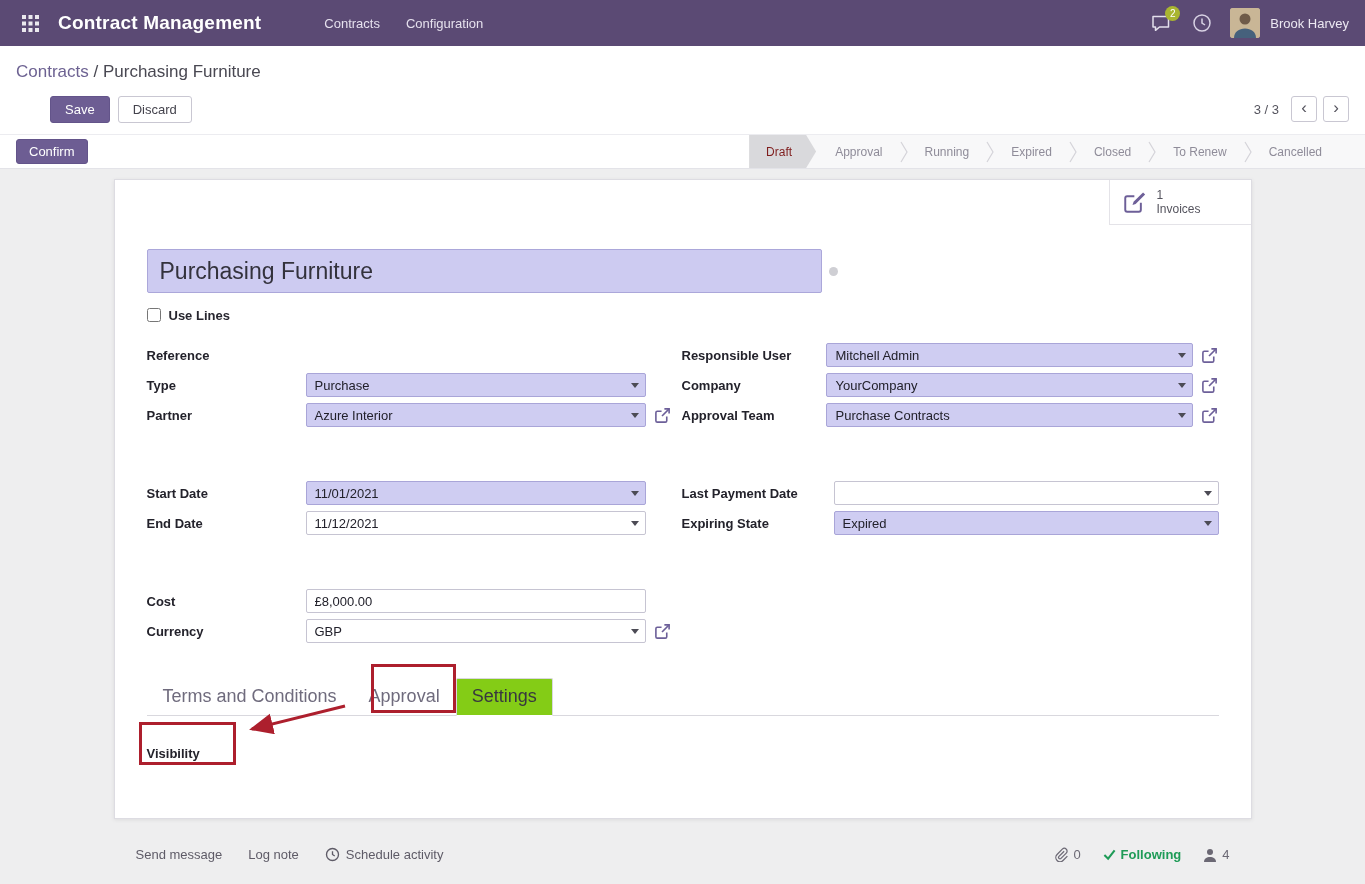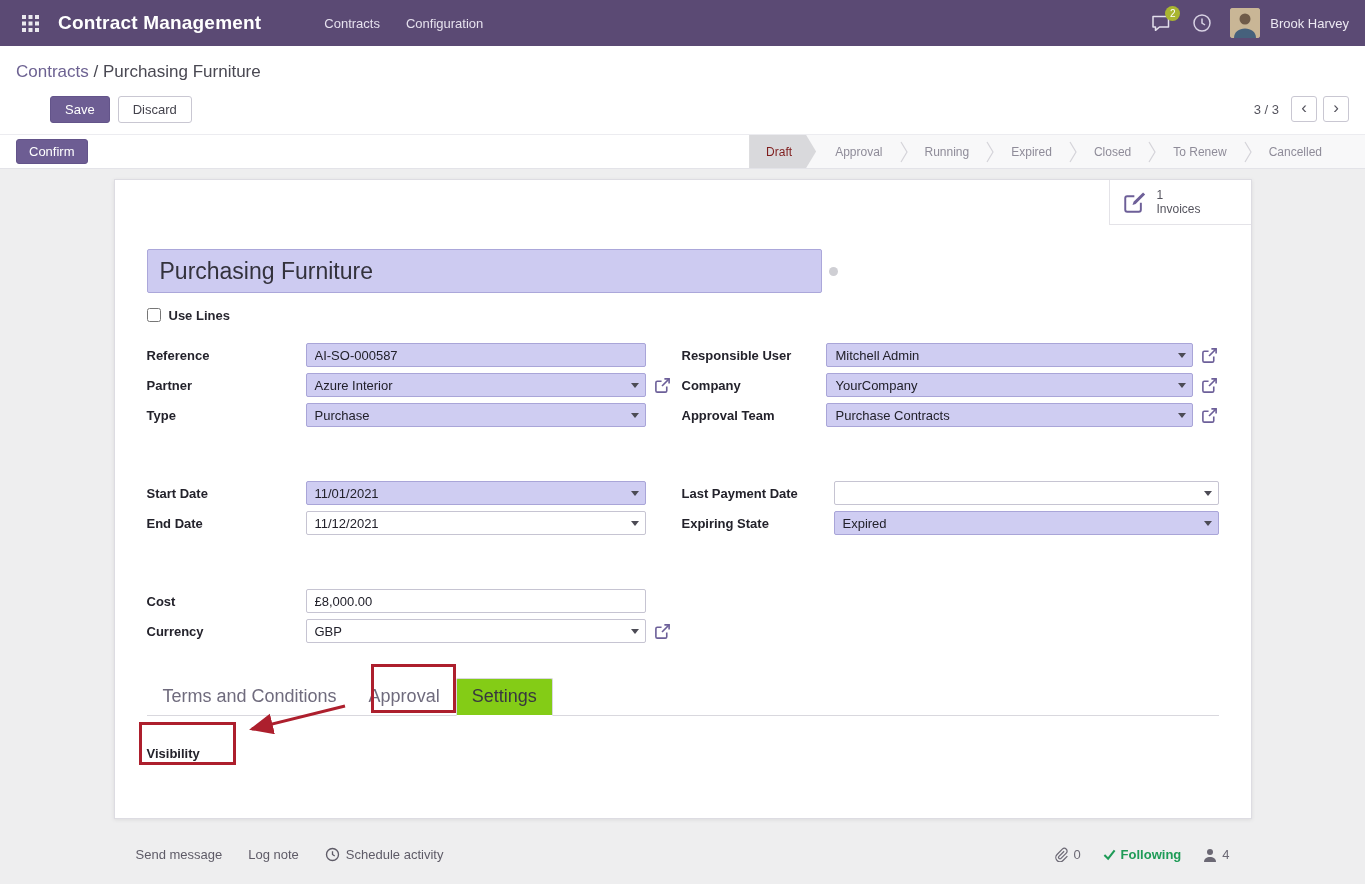--- a/index.html
+++ b/index.html
@@ -206,44 +206,41 @@
       <div class="uselines">
         <input type="checkbox" id="uselines" style="">
         <label for="uselines">Use Lines</label>
       </div>
 
       <div class="grid">
 
         <div class="col col-left">
           <div class="frow">
             <div class="flabel">Reference</div>
-            <div class="fctl">
-                <input class="ctl lav" value="AI-SO-000587" style="">
-              </div>
+          </div>
+          <div class="frow">
+            <div class="flabel">Type</div>
+            <div class="fctl">
+              <div class="ctl lav has-caret">Purchase</div>
+              <span class="caret"></span>
+            </div>
           </div>
           <div class="frow">
             <div class="flabel">Partner</div>
             <div class="fctl">
               <div class="ctl lav has-caret">Azure Interior</div>
               <span class="caret"></span>
             </div>
             <span class="ext-btn">
               <svg width="17" height="17" viewBox="0 0 18 18" fill="none" stroke="#6c5f99" stroke-width="1.7">
                   <path d="M13.5 10v4.5a1.5 1.5 0 0 1-1.5 1.5H3.5A1.5 1.5 0 0 1 2 14.5V6a1.5 1.5 0 0 1 1.5-1.5H8"></path>
                   <path d="M11 2h5v5"></path>
                   <path d="M8.5 9.5L16 2"></path>
                 </svg>
             </span>
-          </div>
-          <div class="frow">
-            <div class="flabel">Type</div>
-            <div class="fctl">
-              <div class="ctl lav has-caret">Purchase</div>
-              <span class="caret"></span>
-            </div>
           </div>
 
           <div class="vgap"></div>
 
           <div class="frow">
             <div class="flabel">Start Date</div>
             <div class="fctl">
               <div class="ctl lav has-caret">11/01/2021</div>
               <span class="caret"></span>
             </div>

